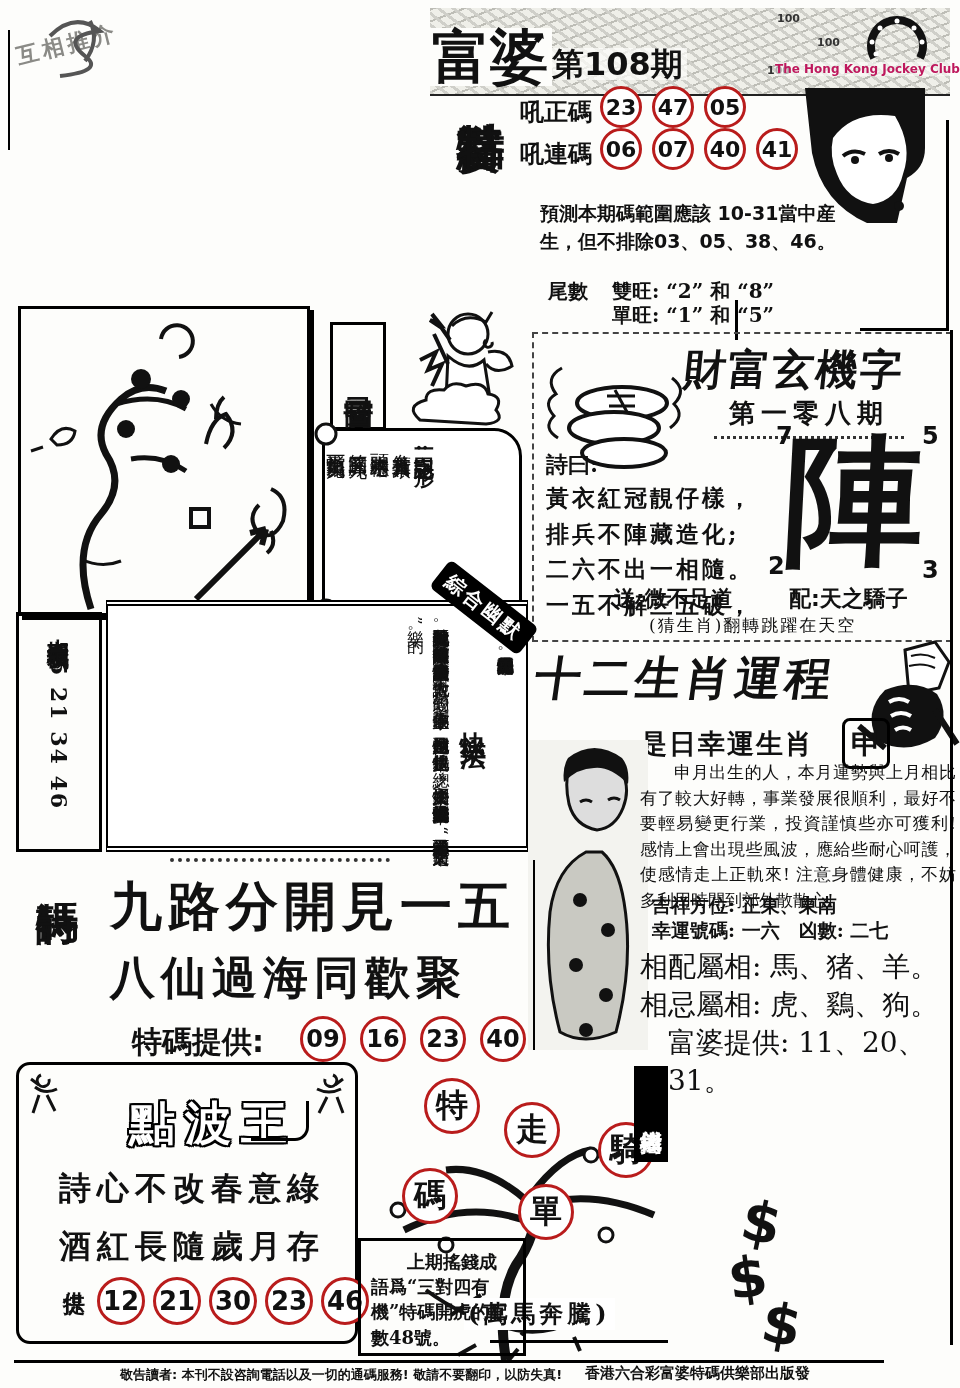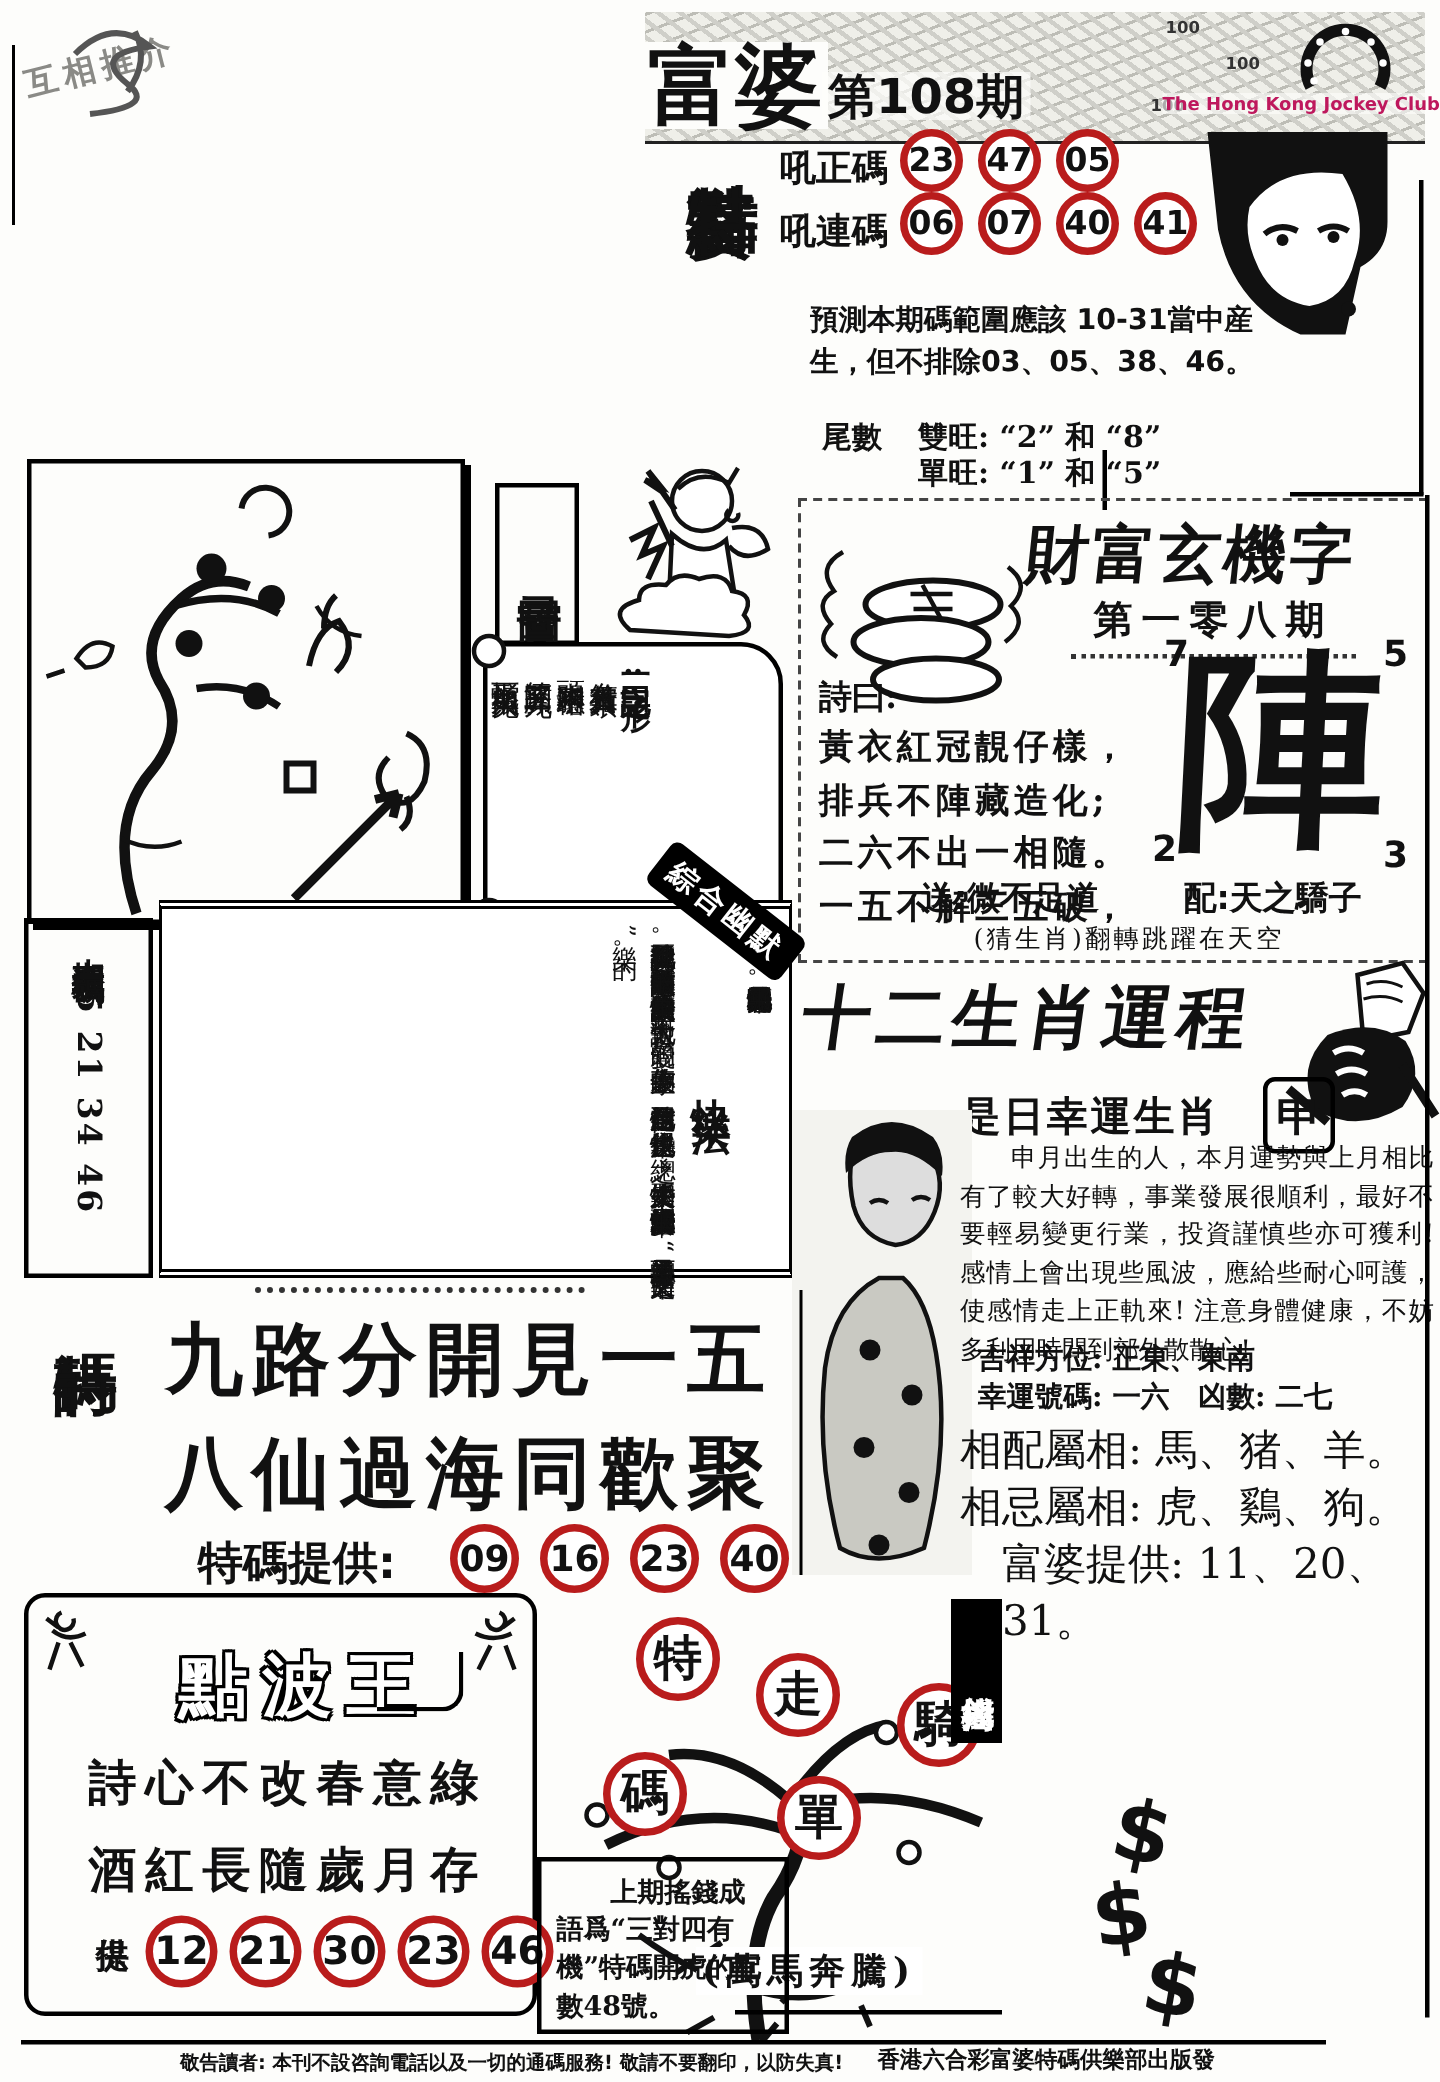--- a/index.html
+++ b/index.html
@@ -4,21 +4,21 @@
 <style>
   * { margin:0; padding:0; box-sizing:border-box; }
   html,body { background:#e8e8e4; }
   body { font-family:"DejaVu Sans", sans-serif; color:#111; }
   .page { position:relative; width:960px; height:1388px; background:#fdfdfb; margin:0 auto; overflow:hidden; }
   .abs { position:absolute; }
   .v { writing-mode:vertical-rl; }
   .serif { font-family:"DejaVu Serif", serif; }
   .b { font-weight:bold; }
   .circ { display:inline-flex; align-items:center; justify-content:center;
-          border:5px solid #b91c1c; border-radius:50%; font-weight:bold; background:#fff; }
+          border:3px solid #b91c1c; border-radius:50%; font-weight:bold; background:#fff; }
   .rule { background:#000; }
   .outline-txt { color:#fff; text-shadow:-2px -2px 0 #000, 2px -2px 0 #000, -2px 2px 0 #000, 2px 2px 0 #000, 0 2px 0 #000, 0 -2px 0 #000, 2px 0 0 #000, -2px 0 0 #000; }
   .collage { background:
       repeating-linear-gradient(37deg, #cfcfc9 0 3px, transparent 3px 9px),
       repeating-linear-gradient(-21deg, #bdbdb6 0 2px, transparent 2px 11px),
       #efefe9; border-bottom:2px solid #222; }
   .boxed-char { display:inline-block; border:3px solid #000; border-radius:8px; padding:2px 6px; font-weight:bold; }
   svg { display:block; }
   .poemline { letter-spacing:6px; }
 </style>
@@ -198,38 +198,38 @@
       <div style="padding-top:28px;">快樂的丈夫總是心平氣和地等太太嘮叨完畢。</div>
       <div class="b" style="font-size:26px;padding-top:95px;letter-spacing:6px;">快樂法</div>
       <div>其實他壓根兒就不聽她說什么。這種裝聾作啞的自衛本領是應該學的。快樂的丈夫還應該盡量少管家務事。他會對太太說:“親愛的，家裏的事你作主。”她越忙就越深信自己有用，也就越覺得快樂。總之，丈夫要婚姻快樂，最好的辦法莫如先使妻子感到婚姻快樂——而通常妻子總是“后丈夫之樂而樂”的。</div>
     </div>
     <div class="abs" style="right:-14px;top:-16px;background:#000;color:#fff;font-weight:bold;font-size:20px;padding:4px 10px;transform:rotate(38deg);letter-spacing:3px;border-radius:6px;">綜合幽默</div>
   </div>
 
   <div class="abs" style="left:170px;top:858px;width:220px;border-top:4px dotted #333;"></div>
   <div class="abs v b" style="left:34px;top:868px;font-size:42px;height:160px;line-height:1.1;">特碼詩</div>
   <div class="abs serif b poemline" style="left:110px;top:872px;font-size:52px;">九路分開見一五</div>
-  <div class="abs serif b poemline" style="left:110px;top:948px;font-size:52px;">八仙過海同歡聚</div>
+  <div class="abs serif b poemline" style="left:110px;top:948px;font-size:45px;">八仙過海同歡聚</div>
   <div class="abs b" style="left:132px;top:1022px;font-size:30px;">特碼提供:</div>
   <div class="abs" style="left:300px;top:1016px;display:flex;gap:14px;">
     <span class="circ" style="width:46px;height:46px;font-size:24px;">09</span>
     <span class="circ" style="width:46px;height:46px;font-size:24px;">16</span>
     <span class="circ" style="width:46px;height:46px;font-size:24px;">23</span>
     <span class="circ" style="width:46px;height:46px;font-size:24px;">40</span>
   </div>
   <div class="abs rule" style="left:533px;top:860px;width:2px;height:190px;"></div>
 
   <div class="abs" style="left:16px;top:1062px;width:342px;height:282px;border:3px solid #000;border-radius:14px;">
     <svg class="abs" style="left:2px;top:2px;" width="46" height="56" viewBox="0 0 46 56">
       <path d="M20 8 a6 6 0 1 0 8 4 M14 20 q10 8 22 2 M18 28 l-6 18 m14 -18 l8 16 M10 12 l8 6" stroke="#111" stroke-width="3" fill="none"></path>
     </svg>
     <svg class="abs" style="right:2px;top:2px;" width="46" height="56" viewBox="0 0 46 56">
       <path d="M26 8 a6 6 0 1 1 -8 4 M10 22 q12 6 24 0 M20 30 l-8 16 m18 -16 l6 16 M36 12 l-8 6" stroke="#111" stroke-width="3" fill="none"></path>
     </svg>
-    <div class="abs b outline-txt" style="left:68px;top:28px;font-size:46px;letter-spacing:10px;padding-left:32px;">點波王</div>
+    <div class="abs b outline-txt" style="left:78px;top:28px;font-size:46px;letter-spacing:10px;padding-left:32px;">點波王</div>
     <div class="abs" style="left:232px;top:36px;width:58px;height:40px;border:3px solid #000;border-left:none;border-radius:0 0 14px 0;border-top:none;"></div>
     <div class="abs serif b poemline" style="left:40px;top:102px;font-size:32px;">詩心不改春意綠</div>
     <div class="abs serif b poemline" style="left:40px;top:160px;font-size:32px;">酒紅長隨歲月存</div>
     <div class="abs v b" style="left:40px;top:210px;font-size:22px;height:60px;">提供</div>
     <div class="abs" style="left:78px;top:212px;display:flex;gap:8px;">
       <span class="circ" style="width:48px;height:48px;font-size:26px;">12</span>
       <span class="circ" style="width:48px;height:48px;font-size:26px;">21</span>
       <span class="circ" style="width:48px;height:48px;font-size:26px;">30</span>
       <span class="circ" style="width:48px;height:48px;font-size:26px;">23</span>
       <span class="circ" style="width:48px;height:48px;font-size:26px;">46</span>

